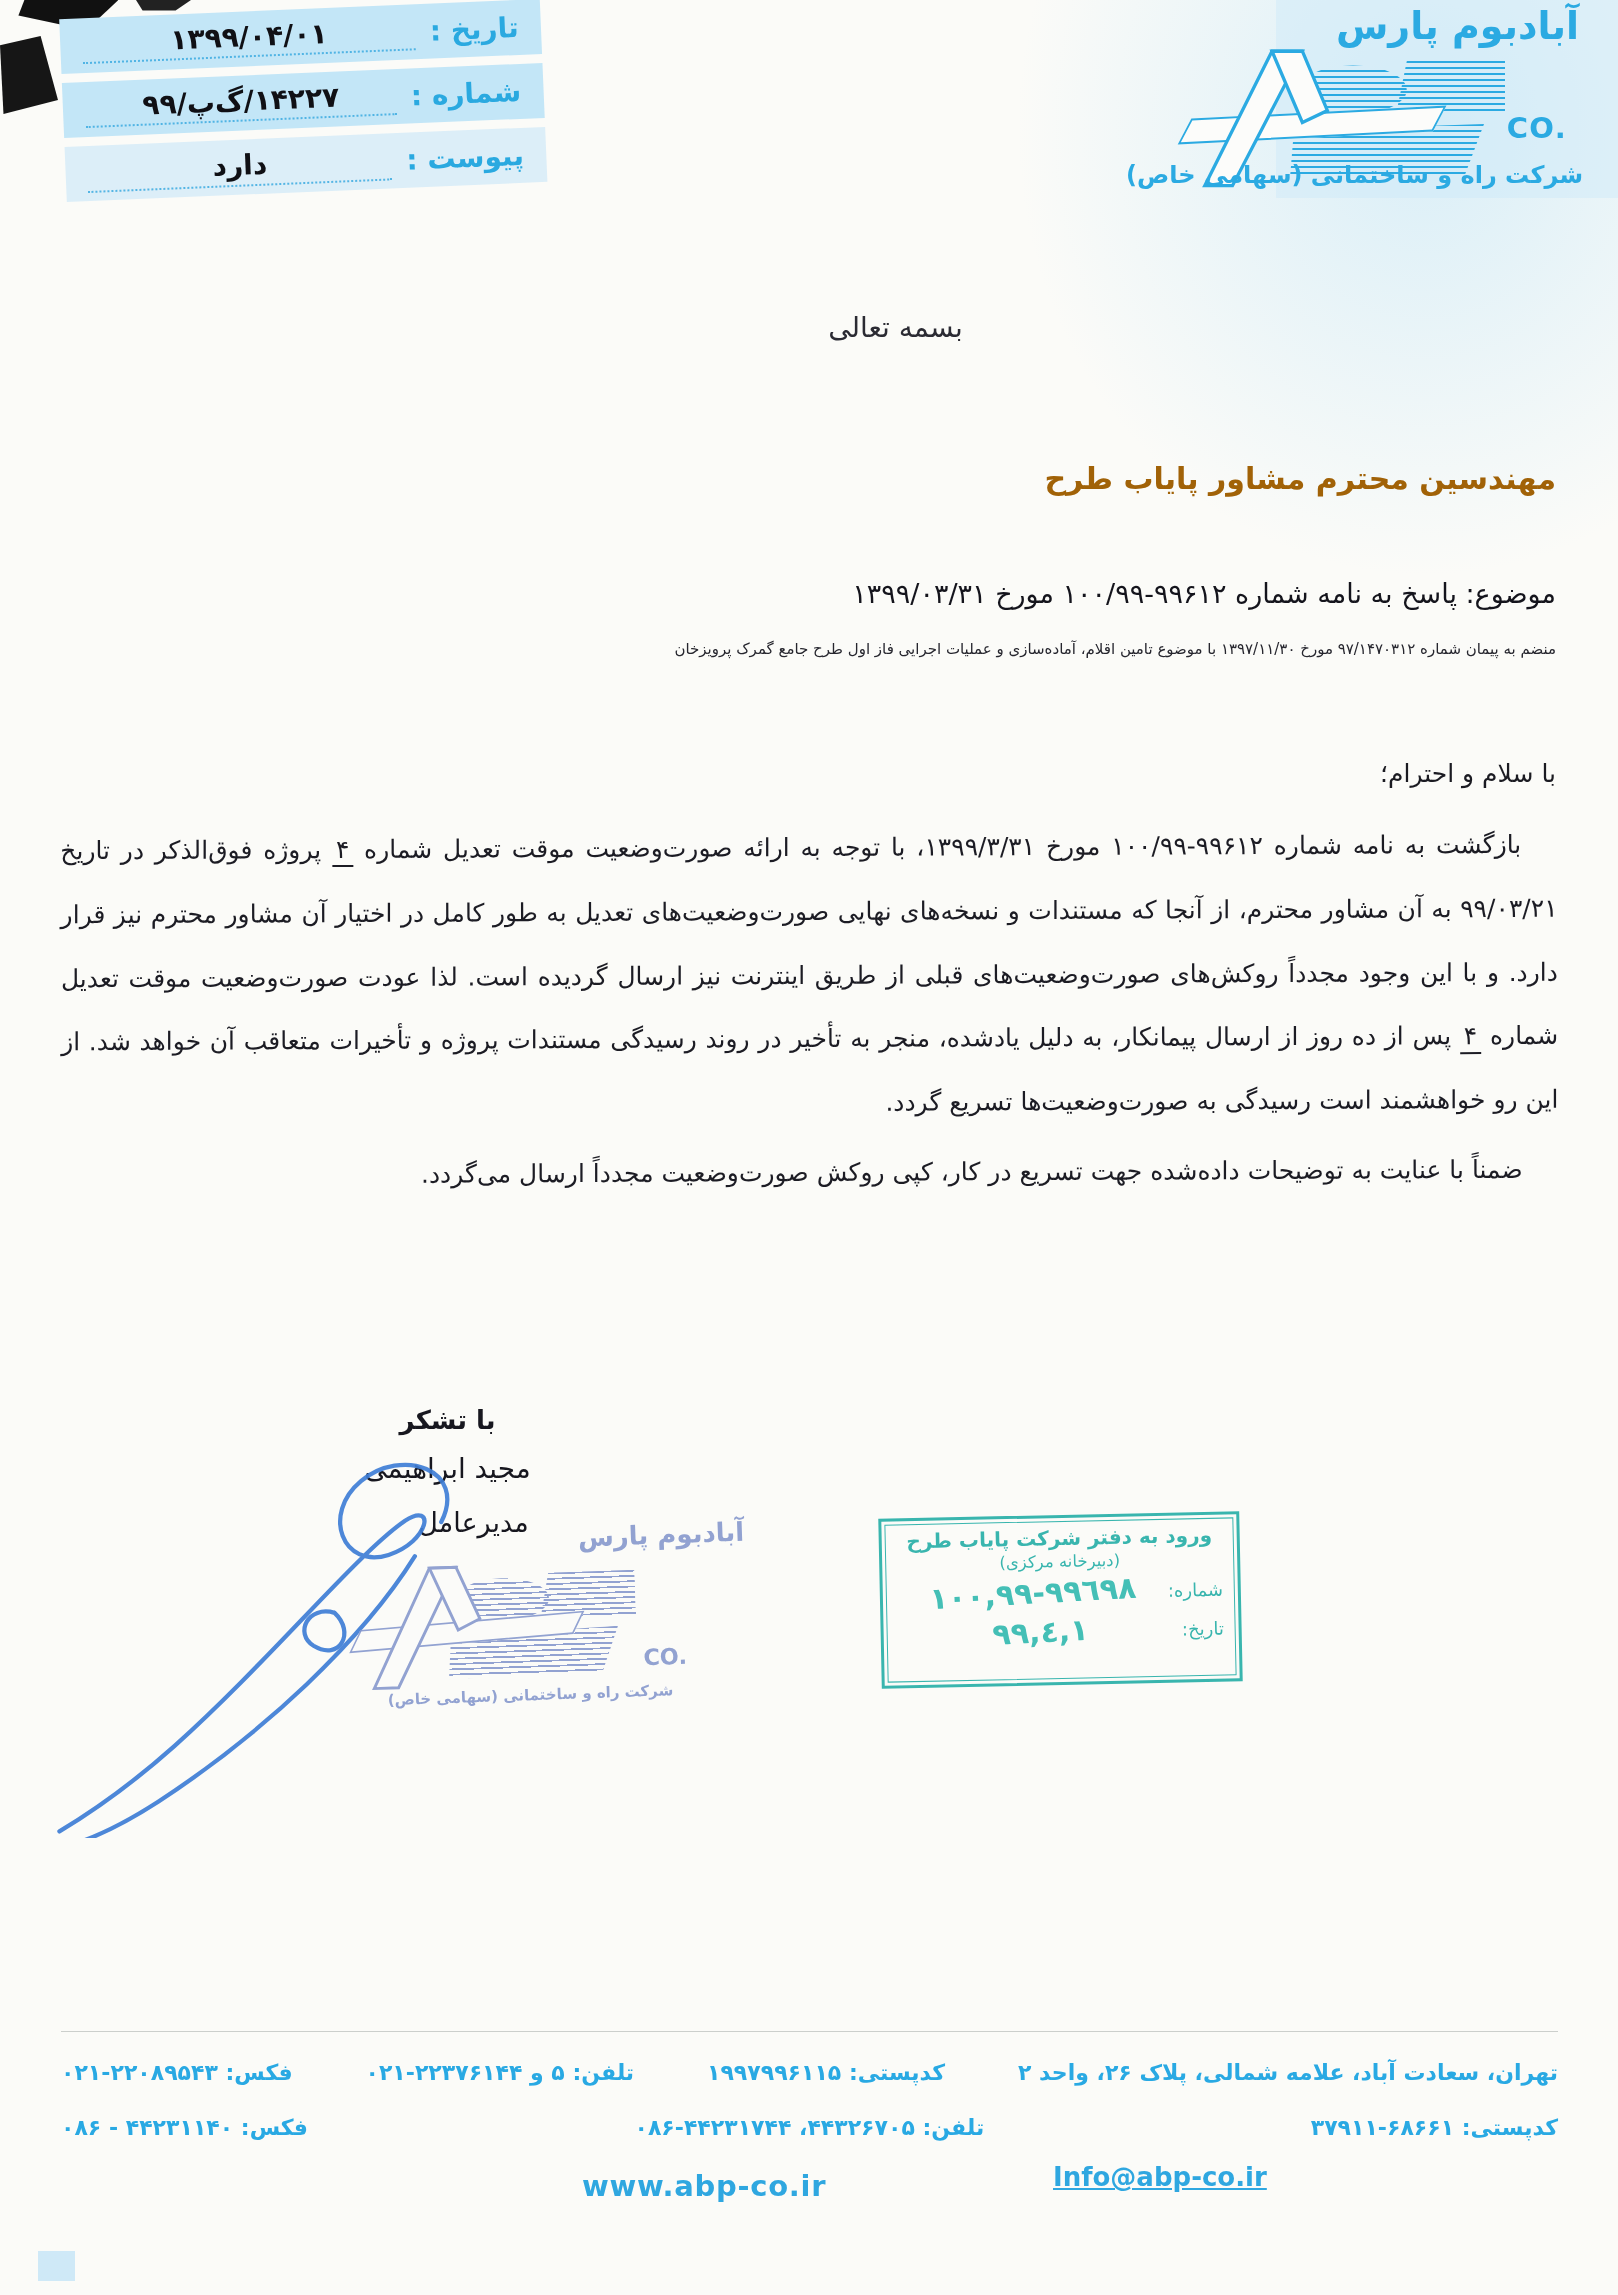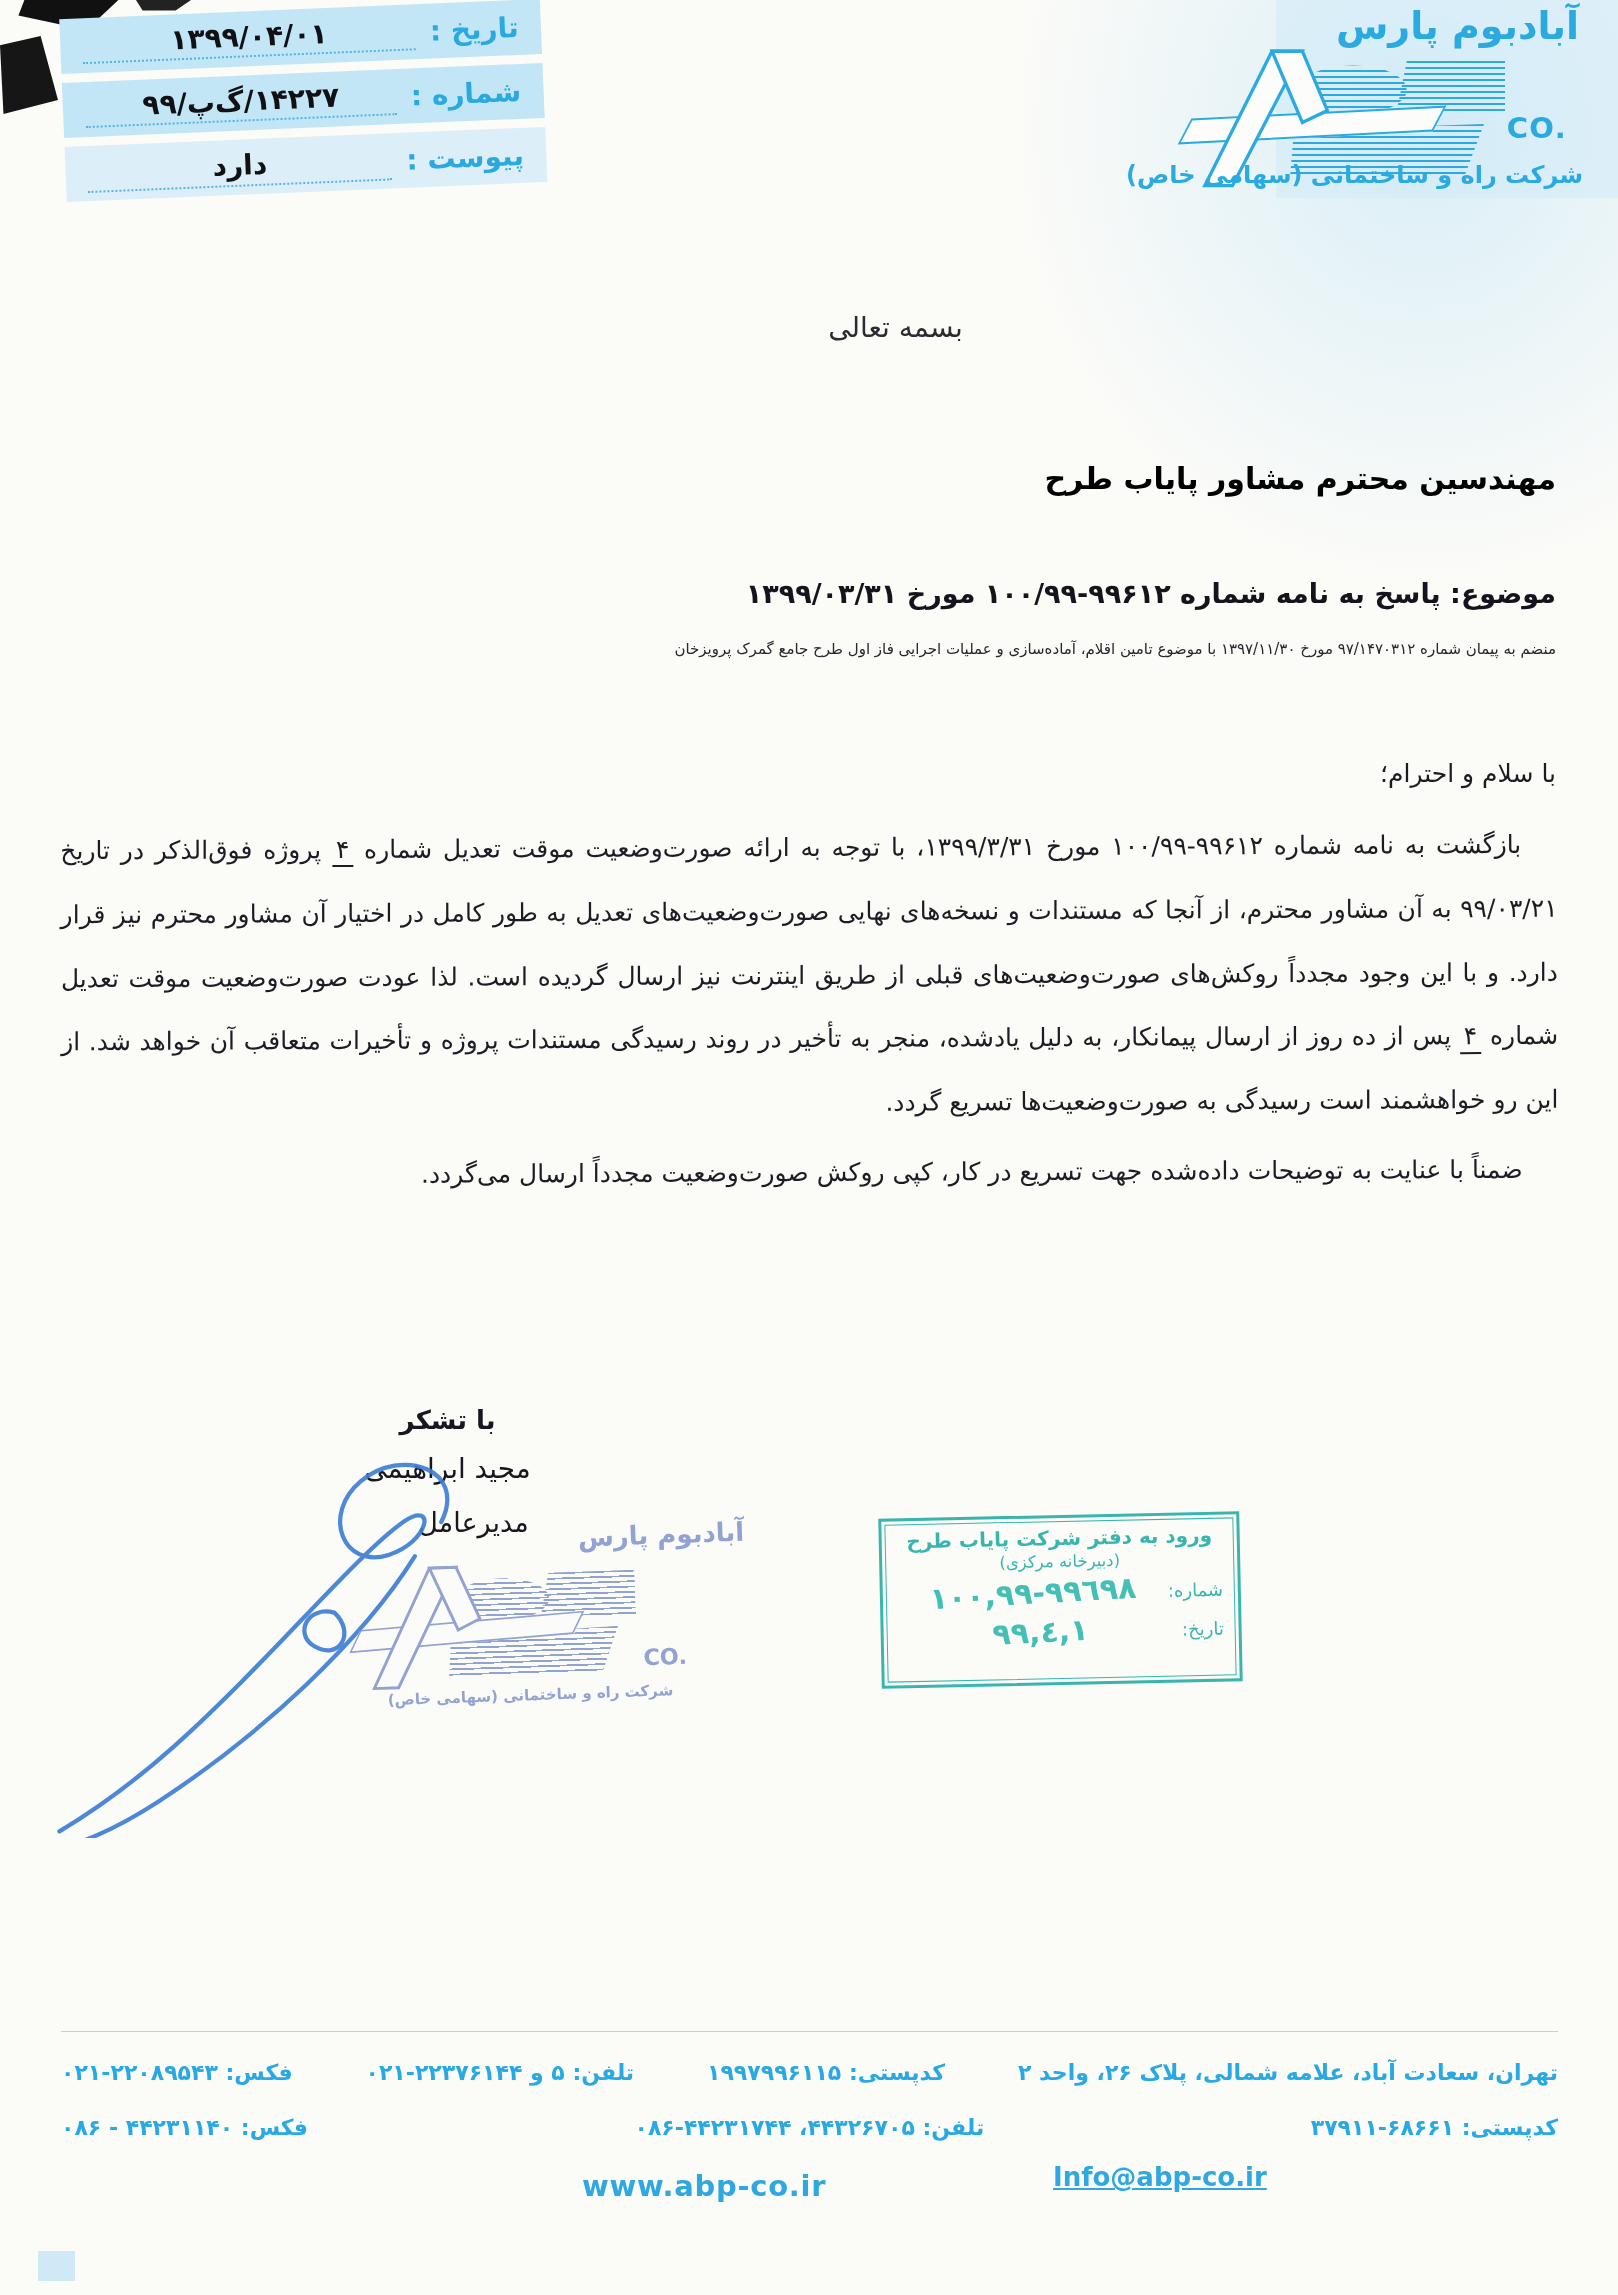--- a/index.html
+++ b/index.html
@@ -47,22 +47,22 @@
   .logo{position:absolute;top:4px;right:32px;width:488px;height:224px;}
   .logo-name{position:absolute;top:0;right:8px;font-size:38px;font-weight:bold;color:var(--c);white-space:nowrap;}
   .logo .mark-wrap{top:42px;right:79px;}
   .logo-co{position:absolute;top:107px;right:20px;font-size:29px;font-weight:bold;color:var(--c);
         letter-spacing:1.3px;direction:ltr;}
   .logo-sub{position:absolute;top:157px;right:4px;font-size:24px;font-weight:bold;color:var(--c);white-space:nowrap;}
 
   
   .bismillah{position:absolute;top:311px;left:0;right:0;text-align:center;transform:translateX(86px);
         font-size:28px;color:#2b2b33;}
-  .recipient{position:absolute;top:461px;right:63px;font-size:30px;font-weight:bold;color:#000000;}
-  .subject{position:absolute;top:578px;right:63px;font-size:27px;font-weight:bold;color:#14141c;direction:rtl;}
+  .recipient{position:absolute;top:461px;right:63px;font-size:30px;font-weight:bold;color:#a16207;}
+  .subject{position:absolute;top:578px;right:63px;font-size:27px;font-weight:normal;color:#14141c;direction:rtl;}
   .subject-note{position:absolute;top:640px;right:63px;width:1497px;font-size:15px;color:#26262e;
         direction:rtl;white-space:nowrap;}
   .salutation{position:absolute;top:759px;right:63px;font-size:25px;direction:rtl;}
   .body-text{position:absolute;top:816px;right:61px;width:1497px;direction:rtl;text-align:justify;
         font-size:25px;line-height:2.55;color:#1c1c24;transform:rotate(-0.25deg);}
   .body-text p{margin:0;text-indent:36px;}
   .body-text p + p{margin-top:6.6px;}
   .u-num{border-bottom:2px solid currentColor;padding:0 4px 1.3px;}
 
   

